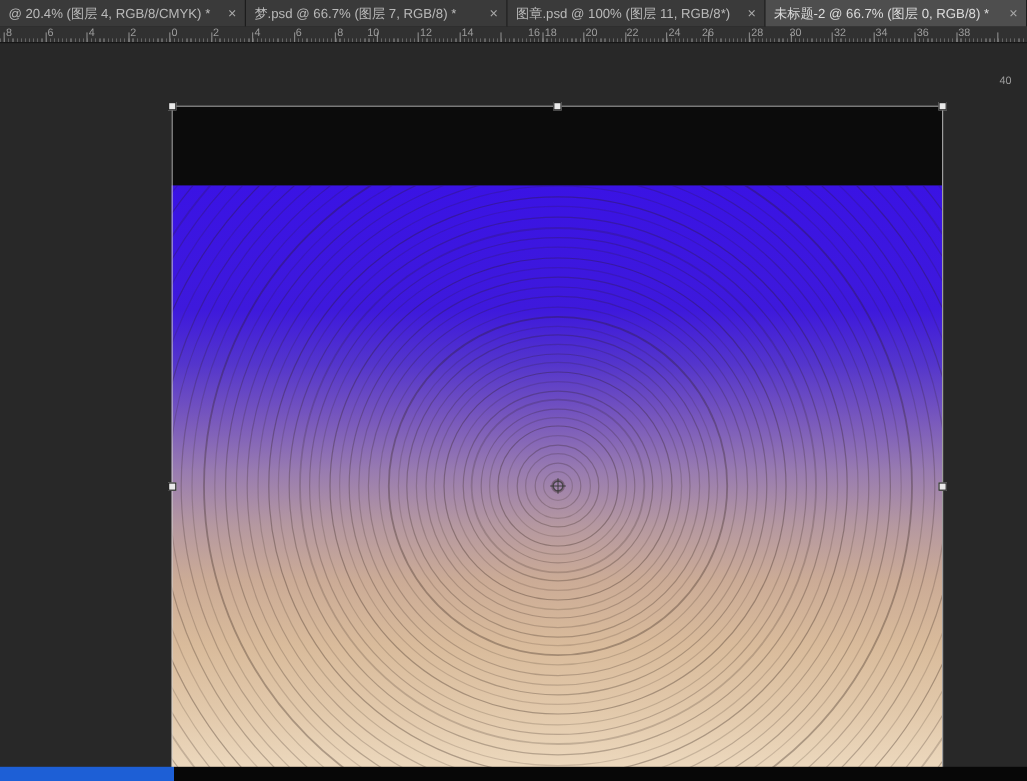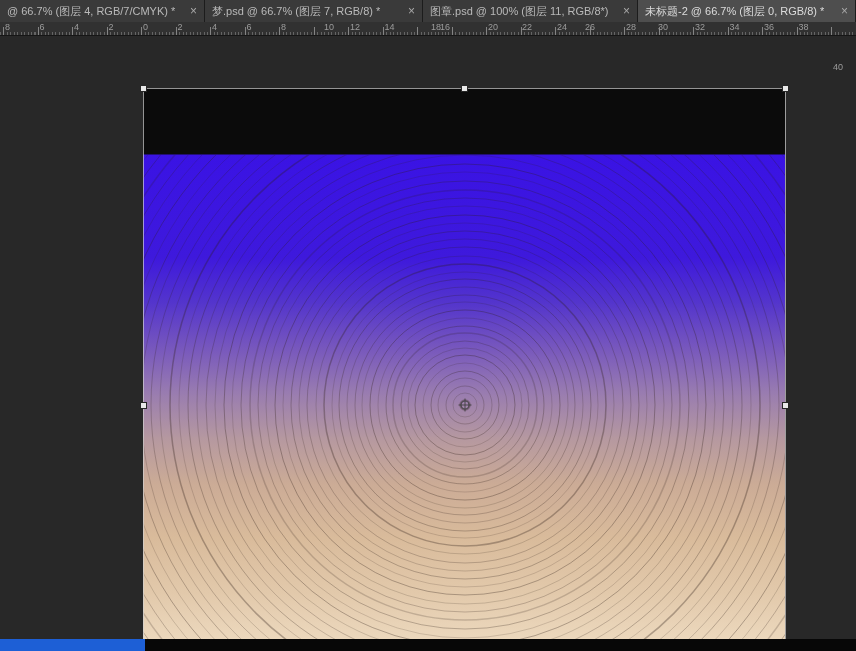--- a/index.html
+++ b/index.html
@@ -62,21 +62,21 @@
   
   .bottombar{position:absolute;left:0;top:639px;width:856px;height:12px;display:flex;z-index:8;}
   .bb-blue{width:145px;height:12px;}
   .bb-black{flex:1;height:12px;}
 </style>
 </head>
 <body>
 
 <div class="tabbar">
   <div class="tab t0">
-    <span class="lbl">@ 66.7% (图层 4, RGB/7/CMYK) *</span>
+    <span class="lbl">@ 20.4% (图层 4, RGB/8/CMYK) *</span>
     <span class="x">×</span>
   </div>
   <div class="tab t1">
     <span class="lbl">梦.psd @ 66.7% (图层 7, RGB/8) *</span>
     <span class="x">×</span>
   </div>
   <div class="tab t2">
     <span class="lbl">图章.psd @ 100% (图层 11, RGB/8*)</span>
     <span class="x">×</span>
   </div>
@@ -100,29 +100,29 @@
     <div class="num" style="left: 143px;">0</div>
     <div class="maj" style="left: 175.5px;"></div>
     <div class="num" style="left: 177.5px;">2</div>
     <div class="maj" style="left: 210px;"></div>
     <div class="num" style="left: 212px;">4</div>
     <div class="maj" style="left: 244.5px;"></div>
     <div class="num" style="left: 246.5px;">6</div>
     <div class="maj" style="left: 279px;"></div>
     <div class="num" style="left: 281px;">8</div>
     <div class="maj" style="left: 313.5px;"></div>
-    <div class="num" style="left: 324px;">10</div>
+    <div class="num" style="left: 306px;">10</div>
     <div class="maj" style="left: 348px;"></div>
     <div class="num" style="left: 350px;">12</div>
     <div class="maj" style="left: 382.5px;"></div>
     <div class="num" style="left: 384.5px;">14</div>
     <div class="maj" style="left: 417px;"></div>
     <div class="num" style="left: 440px;">16</div>
     <div class="maj" style="left: 451.5px;"></div>
-    <div class="num" style="left: 431px;">18</div>
+    <div class="num" style="left: 454px;">18</div>
     <div class="maj" style="left: 486px;"></div>
     <div class="num" style="left: 488px;">20</div>
     <div class="maj" style="left: 520.5px;"></div>
     <div class="num" style="left: 522px;">22</div>
     <div class="maj" style="left: 555px;"></div>
     <div class="num" style="left: 557px;">24</div>
     <div class="maj" style="left: 589.5px;"></div>
     <div class="num" style="left: 585px;">26</div>
     <div class="maj" style="left: 624px;"></div>
     <div class="num" style="left: 626px;">28</div>

